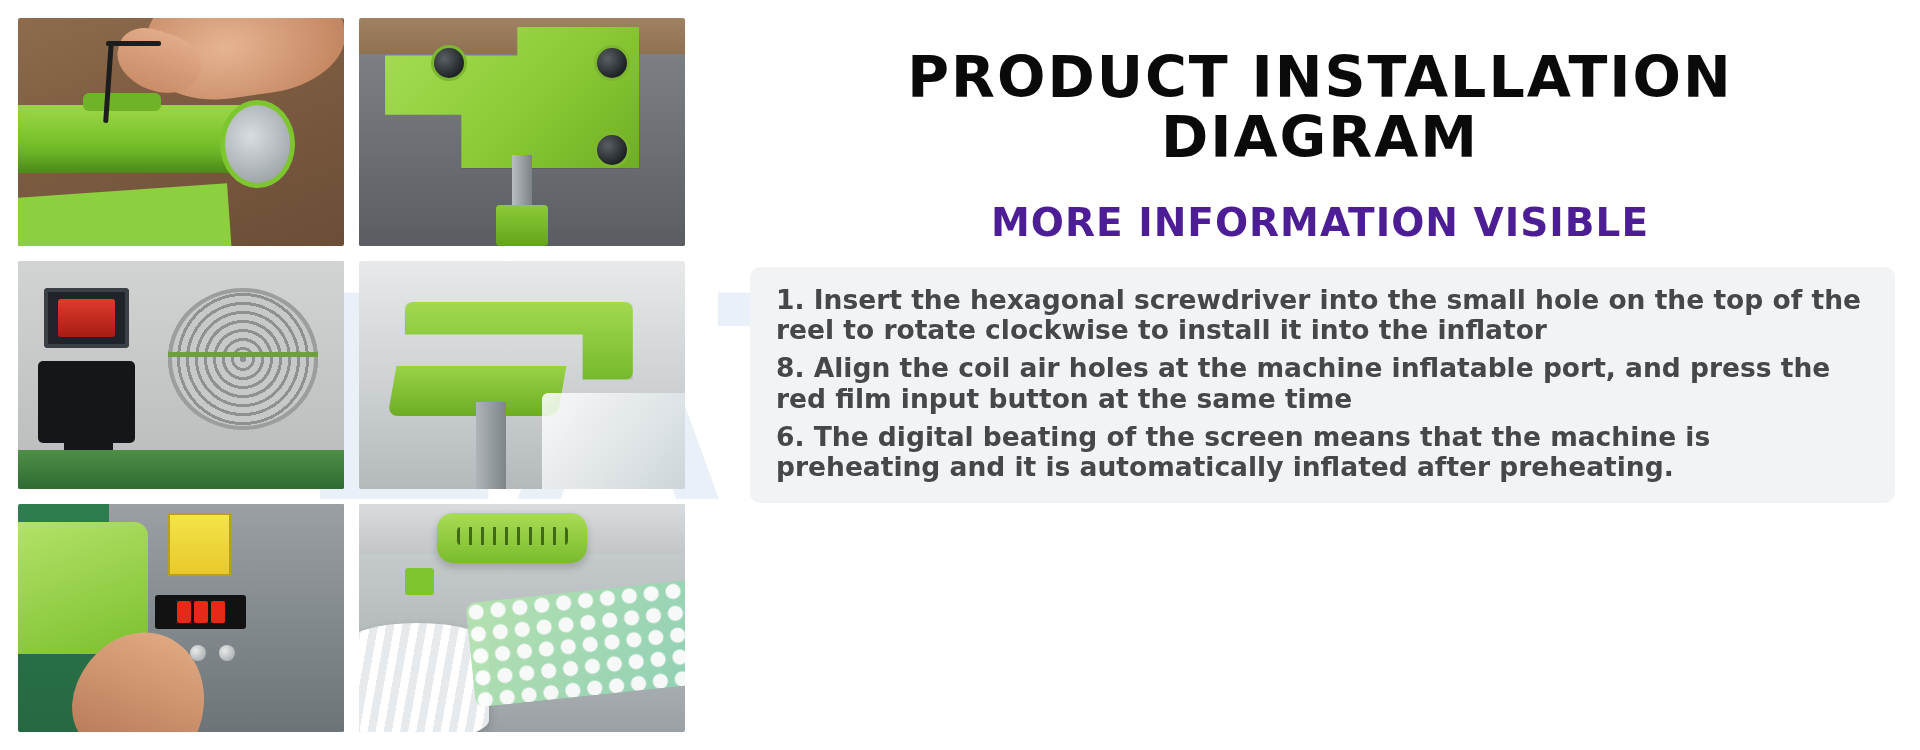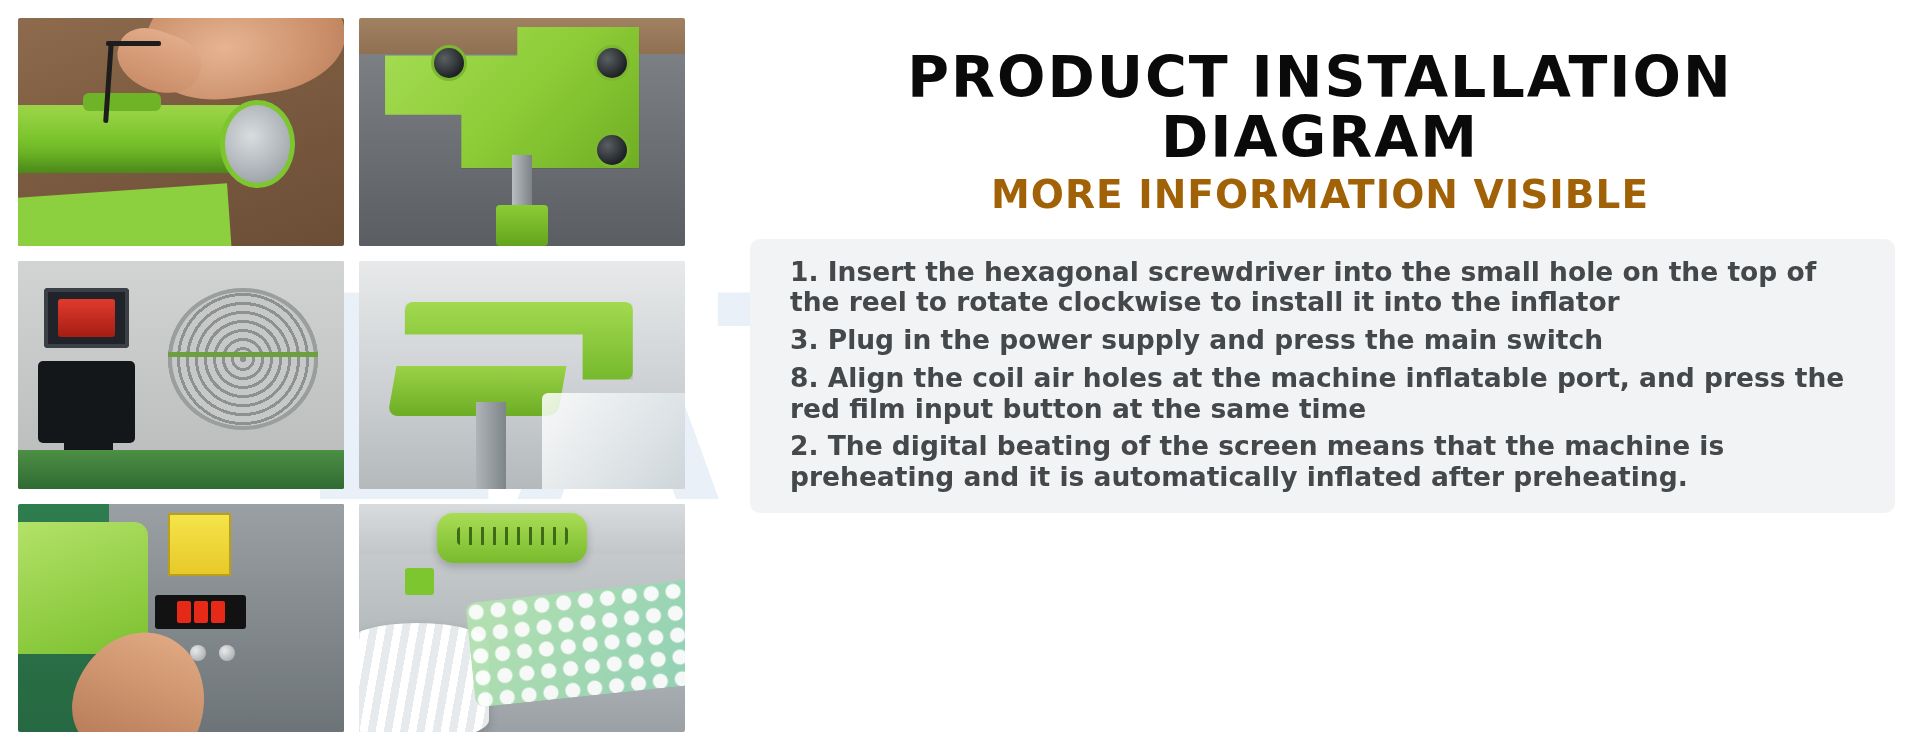--- a/index.html
+++ b/index.html
@@ -291,31 +291,31 @@
     font-family: "DejaVu Sans", sans-serif;
     line-height: 1.05;
     margin: 0;
     padding-top: 22px;
   }
   .subtitle {
     text-align: center;
     font-size: 39px;
     font-weight: bold;
     letter-spacing: 1px;
-    color: #a16207;
+    color: #4c1d95;
     font-family: "DejaVu Sans", sans-serif;
-    margin-top: 4px;
+    margin-top: 32px;
   }
   .steps-box {
     margin-top: 22px;
     margin-left: 10px;
     width: 1145px;
     background: #f1f3f5;
     border-radius: 10px;
-    padding: 18px 26px 20px 40px;
+    padding: 18px 26px 20px 26px;
     box-sizing: border-box;
   }
   .step {
     font-family: "DejaVu Sans", sans-serif;
     font-weight: bold;
     font-size: 26.5px;
     line-height: 1.16;
     color: #44484b;
     margin-bottom: 7px;
   }
@@ -395,19 +395,18 @@
     </div>
 
   </div>
 
   <div class="content">
     <h1 class="title">PRODUCT INSTALLATION DIAGRAM</h1>
     <div class="subtitle">MORE INFORMATION VISIBLE</div>
 
     <div class="steps-box">
       <div class="step">1. Insert the hexagonal screwdriver into the small hole on the top of the reel to rotate clockwise to install it into the inflator</div>
-      <div class="step">3. Plug in the power supply and press the main switch</div>
       <div class="step">8. Align the coil air holes at the machine inflatable port, and press the red film input button at the same time</div>
-      <div class="step">2. The digital beating of the screen means that the machine is preheating and it is automatically inflated after preheating.</div>
+      <div class="step">6. The digital beating of the screen means that the machine is preheating and it is automatically inflated after preheating.</div>
     </div>
   </div>
 
 </div>
 
 </body></html>

